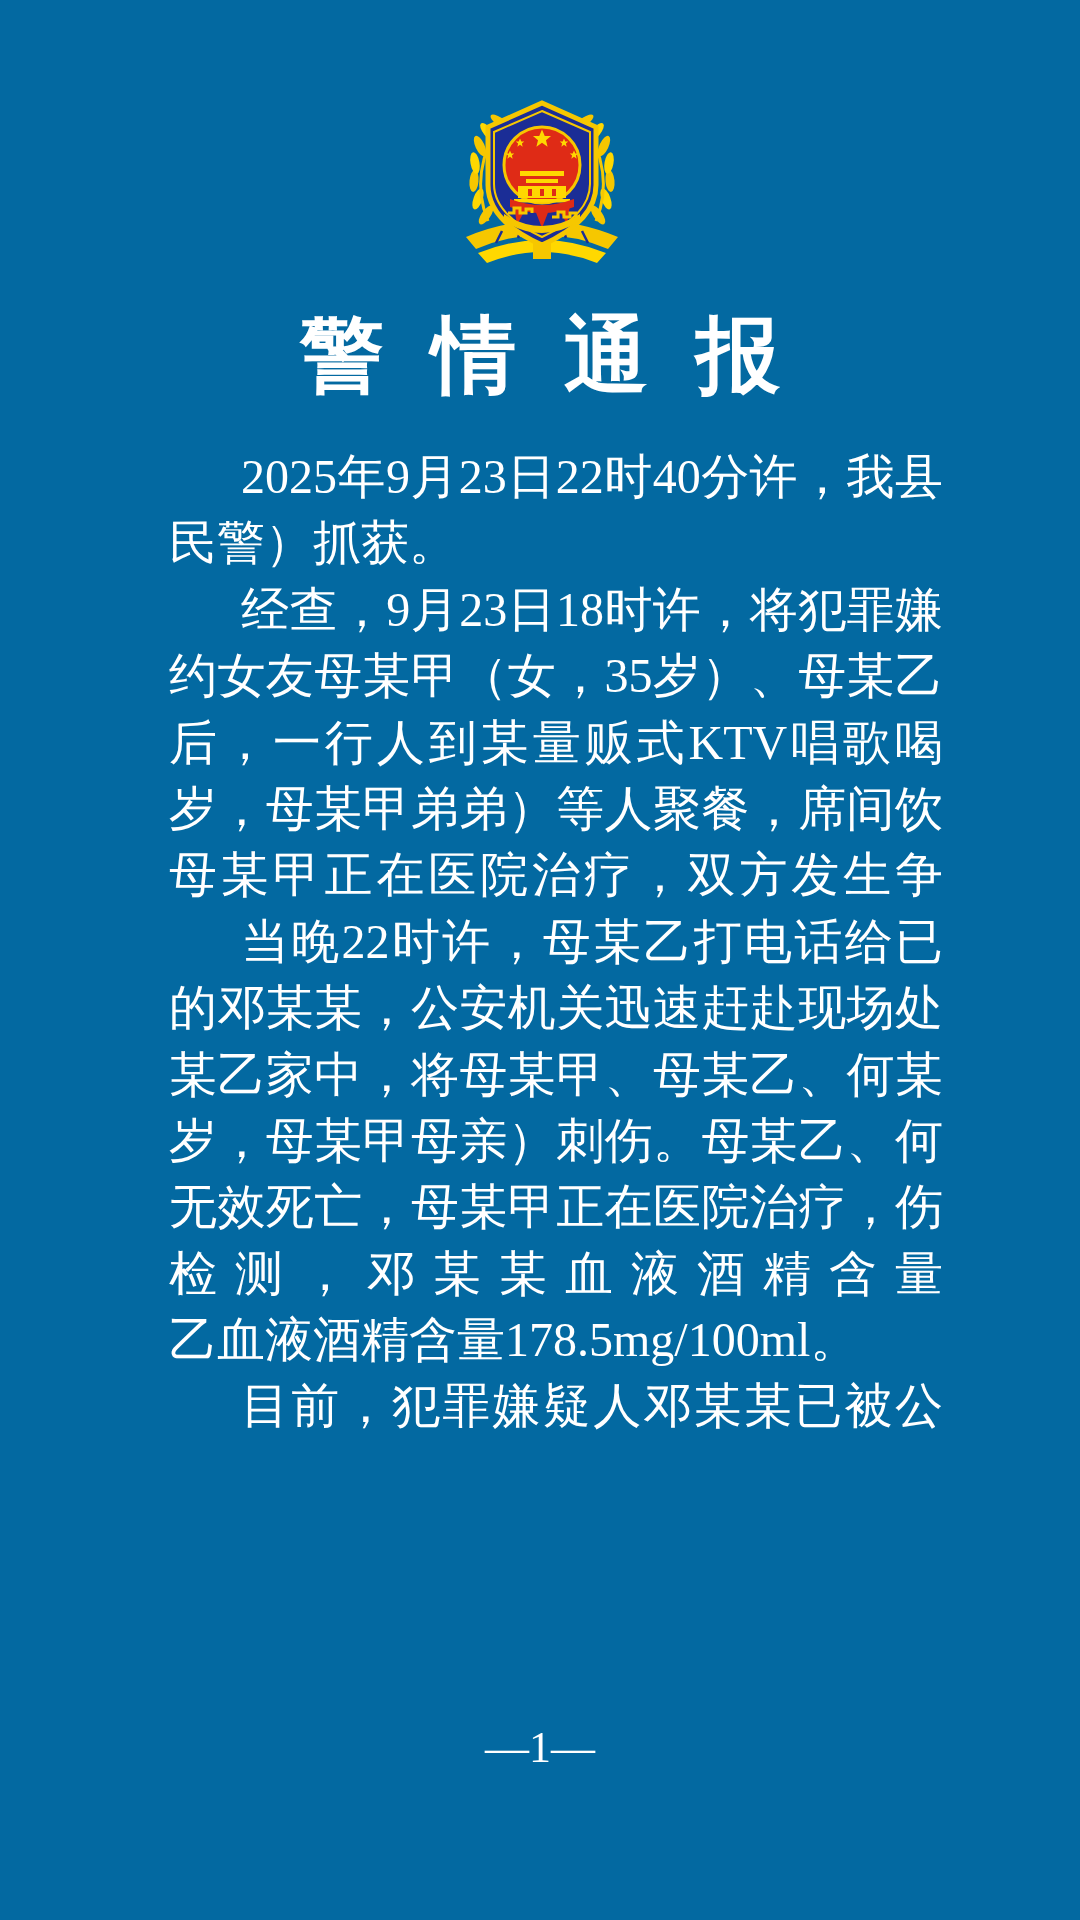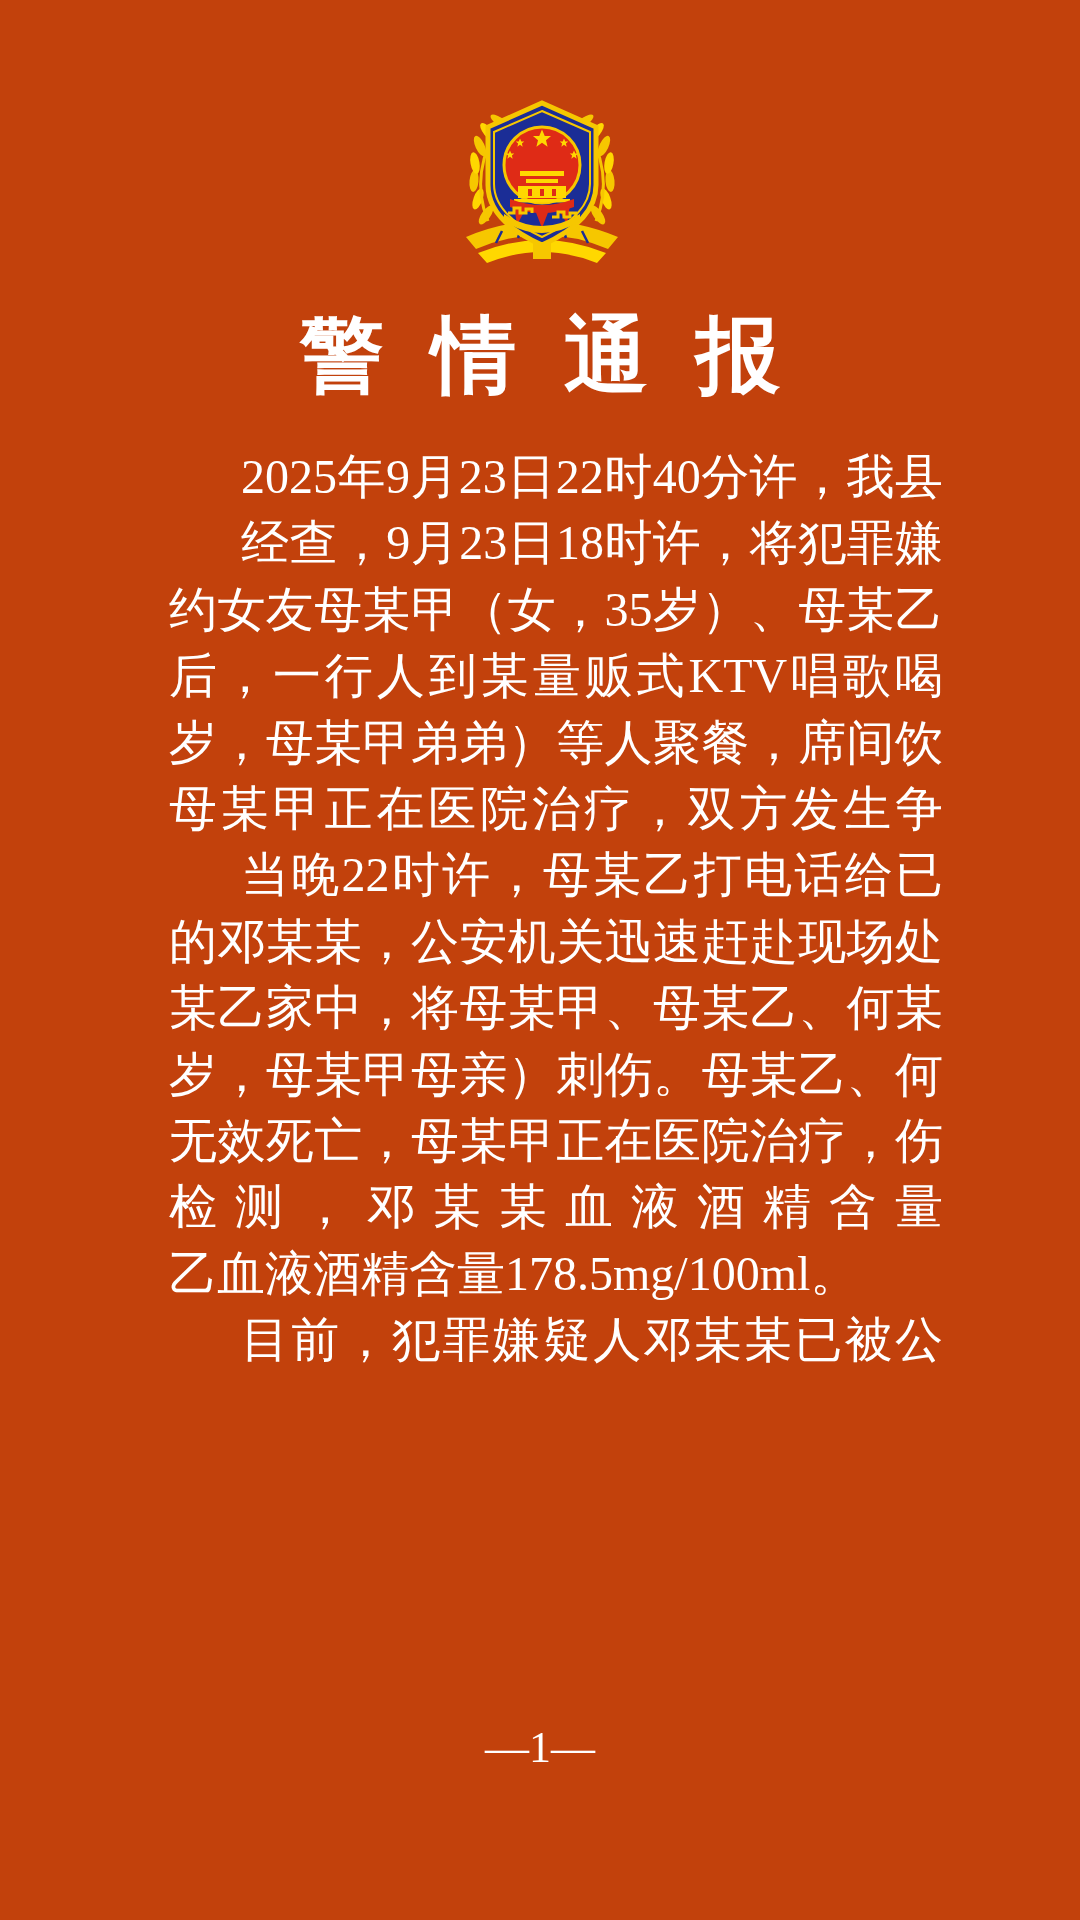--- a/index.html
+++ b/index.html
@@ -5,21 +5,21 @@
   html,body{margin:0;padding:0;}
   body{
     width:1080px;height:1920px;
     background:#1b2d96;
     position:relative;
     overflow:hidden;
     font-family:"Liberation Serif","DejaVu Serif",serif;
   }
   .page{
     position:absolute;inset:0;
-    background:#c2410c;
+    background:#0369a1;
   }
   .badge-wrap{
     position:absolute;
     left:456px;top:92px;width:172px;height:174px;
   }
   .title{
     position:absolute;
     top:306px;left:0;right:0;
     text-align:center;
     color:#ffffff;
@@ -125,20 +125,21 @@
         <path d="M52,120 h6 v-5 h6 v5 h6 v-4 h6 v4" stroke="#f6c700" stroke-width="3" fill="none"></path>
         <path d="M96,124 h6 v-5 h6 v5 h6 v-4 h6 v4" stroke="#f6c700" stroke-width="3" fill="none"></path>
       </g>
     </svg>
   </div>
 
   <div class="title">警情通报</div>
 
   <div class="notice-body">
       <div class="bline first fill">2025年9月23日22时40分许，我县发生一起刑</div>
+      <div class="bline end">民警）抓获。</div>
       <div class="bline first fill">经查，9月23日18时许，将犯罪嫌疑人邓某某</div>
       <div class="bline fill">约女友母某甲（女，35岁）、母某乙（男，31</div>
       <div class="bline fill">后，一行人到某量贩式KTV唱歌喝酒。其间，母某</div>
       <div class="bline fill">岁，母某甲弟弟）等人聚餐，席间饮用白酒。餐</div>
       <div class="bline fill">母某甲正在医院治疗，双方发生争执，在朋友</div>
       <div class="bline first fill">当晚22时许，母某乙打电话给已经回到家中</div>
       <div class="bline fill">的邓某某，公安机关迅速赶赴现场处置，并相互</div>
       <div class="bline fill">某乙家中，将母某甲、母某乙、何某某（女，58</div>
       <div class="bline fill">岁，母某甲母亲）刺伤。母某乙、何某某经抢救</div>
       <div class="bline fill">无效死亡，母某甲正在医院治疗，伤情稳定。经</div>

